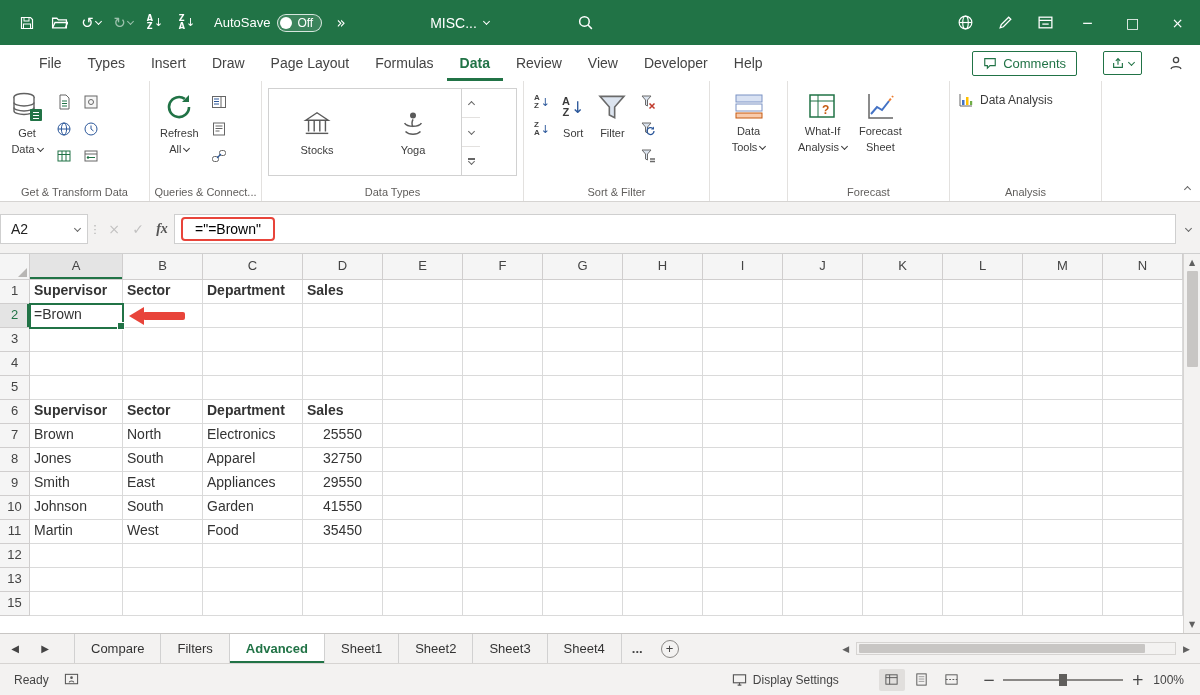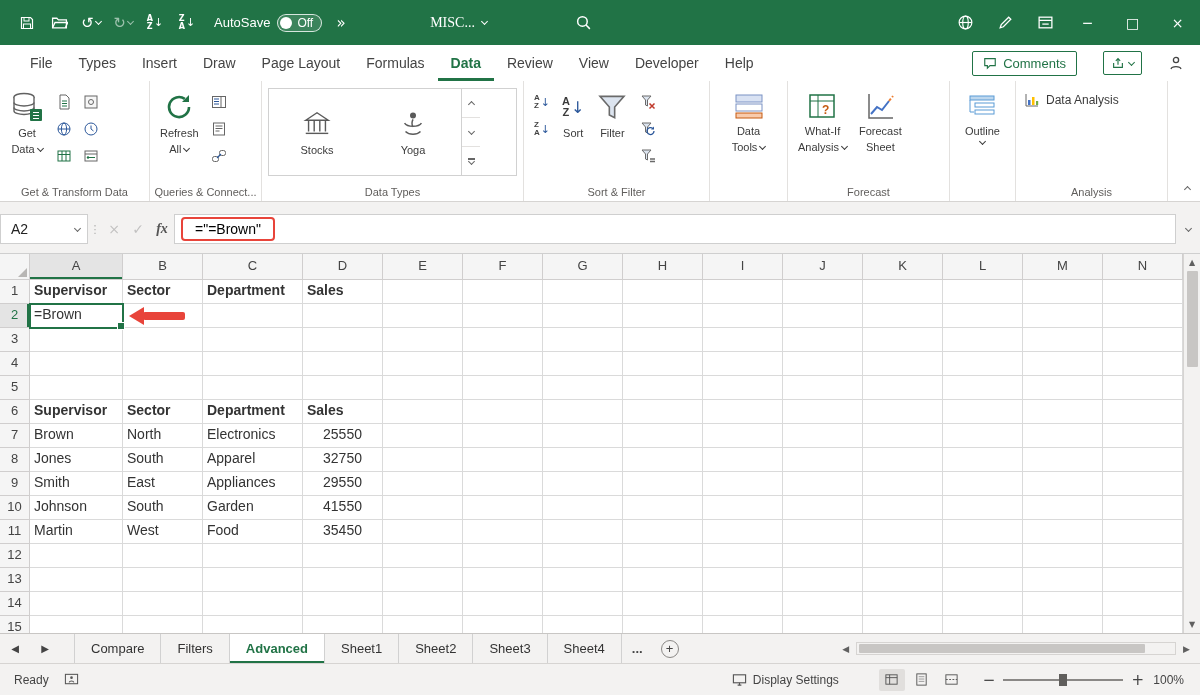--- a/index.html
+++ b/index.html
@@ -16,29 +16,29 @@
   .qat { display:flex; align-items:center; gap:6px; padding-left:14px; }
   .tbico { min-width:26px; height:28px; display:flex; align-items:center; justify-content:center; gap:2px;
            border-radius:2px; font-size:15px; font-family:"DejaVu Sans",sans-serif; }
   .sortico { display:flex; align-items:center; gap:1px; }
   .azcol { display:flex; flex-direction:column; font-size:8px; line-height:8px; font-weight:bold; }
   .azarr { font-size:11px; font-family:"DejaVu Sans",sans-serif; }
   .autosave { display:flex; align-items:center; gap:7px; margin-left:8px; }
   .pill { display:flex; align-items:center; gap:5px; border:1px solid rgba(255,255,255,.8); border-radius:10px;
           padding:1px 8px 1px 2px; background:rgba(255,255,255,.12); font-size:12px; }
   .pill .dot { width:12px; height:12px; border-radius:50%; background:#fff; }
-  .doctitle { display:flex; align-items:center; gap:7px; margin-left:70px; font-size:14px;font-family:Liberation Serif, serif; }
+  .doctitle { display:flex; align-items:center; gap:7px; margin-left:70px; font-size:14px; }
   .tb-search { margin-left:78px; }
   .tb-right { margin-left:auto; display:flex; align-items:center; }
   .tb-right .tbico { width:40px; }
   .winbtn { width:45px; height:45px; display:flex; align-items:center; justify-content:center; font-size:14px;
             font-family:"DejaVu Sans",sans-serif; }
 
   
-  .tabrow { height:36px; background:#fff; display:flex; align-items:stretch; padding-left:17px; }
+  .tabrow { height:36px; background:#fff; display:flex; align-items:stretch; padding-left:26px; }
   .rtab { display:flex; align-items:center; padding:0 13px; font-size:14px; color:#444; cursor:default; }
   .rtab.active { color:#217346; box-shadow:inset 0 -3px 0 #217346; font-weight:bold; }
   .tr-right { margin-left:auto; display:flex; align-items:center; gap:26px; padding-right:16px; }
   .comments-btn { display:flex; align-items:center; gap:6px; border:1px solid #217346; background:#fff;
                   color:#217346; font-size:13px; padding:4px 10px; border-radius:2px; }
   .share-btn { display:flex; align-items:center; gap:4px; border:1px solid #217346; background:#fff;
                color:#217346; padding:4px 7px; border-radius:2px; }
   .person { color:#333; }
 
   
@@ -509,34 +509,20 @@
             <path d="M7 24l6-7 5 3 7-9" fill="none" stroke="#4472c4" stroke-width="2"></path>
             <path d="M25 11l4-5" stroke="#ed7d31" stroke-width="2" stroke-dasharray="3 2"></path>
           </svg>
       </span>
       <span class="lbl">Forecast</span>
       <span class="lbl">Sheet</span>
     </div>
     <div class="grp-label">Forecast</div>
   </div>
 
-  <div class="grp" style="width:66px;justify-content:center">
-    <div class="bigbtn">
-      <span>
-        <svg width="32" height="32" viewBox="0 0 32 32">
-            <rect x="4" y="6" width="24" height="4" fill="#bdd7ee" stroke="#5b9bd5"></rect>
-            <rect x="9" y="13" width="19" height="4" fill="#fff" stroke="#5b9bd5"></rect>
-            <rect x="9" y="20" width="19" height="4" fill="#fff" stroke="#5b9bd5"></rect>
-            <path d="M4 10v12M4 22h4" fill="none" stroke="#5b9bd5"></path>
-          </svg>
-      </span>
-      <span class="lbl">Outline</span>
-      <i class="chev"></i>
-    </div>
-  </div>
 
   <div class="grp" style="width:152px">
     <div style="display:flex;align-items:center;gap:6px;padding:6px 2px;font-size:12px;color:#3b3b3b">
       <span>
         <svg width="16" height="16" viewBox="0 0 16 16">
             <path d="M2 2v12h12" fill="none" stroke="#666"></path>
             <rect x="4" y="8" width="2.5" height="5" fill="#4472c4"></rect>
             <rect x="8" y="5" width="2.5" height="8" fill="#ffc000"></rect>
             <rect x="12" y="9" width="2.2" height="4" fill="#70ad47"></rect>
           </svg>
@@ -804,37 +790,20 @@
         <div class="gcell" style="width: 80px;"></div>
         <div class="gcell" style="width: 80px;"></div>
         <div class="gcell" style="width: 80px;"></div>
         <div class="gcell" style="width: 80px;"></div>
         <div class="gcell" style="width: 80px;"></div>
         <div class="gcell" style="width: 80px;"></div>
         <div class="gcell" style="width: 80px;"></div>
         <div class="gcell" style="width: 80px;"></div>
       </div>
       <div class="grow">
-        <div class="gcell rhead">14</div>
-        <div class="gcell" style="width: 93px;"></div>
-        <div class="gcell" style="width: 80px;"></div>
-        <div class="gcell" style="width: 100px;"></div>
-        <div class="gcell" style="width: 80px;"></div>
-        <div class="gcell" style="width: 80px;"></div>
-        <div class="gcell" style="width: 80px;"></div>
-        <div class="gcell" style="width: 80px;"></div>
-        <div class="gcell" style="width: 80px;"></div>
-        <div class="gcell" style="width: 80px;"></div>
-        <div class="gcell" style="width: 80px;"></div>
-        <div class="gcell" style="width: 80px;"></div>
-        <div class="gcell" style="width: 80px;"></div>
-        <div class="gcell" style="width: 80px;"></div>
-        <div class="gcell" style="width: 80px;"></div>
-      </div>
-      <div class="grow">
         <div class="gcell rhead">15</div>
         <div class="gcell" style="width: 93px;"></div>
         <div class="gcell" style="width: 80px;"></div>
         <div class="gcell" style="width: 100px;"></div>
         <div class="gcell" style="width: 80px;"></div>
         <div class="gcell" style="width: 80px;"></div>
         <div class="gcell" style="width: 80px;"></div>
         <div class="gcell" style="width: 80px;"></div>
         <div class="gcell" style="width: 80px;"></div>
         <div class="gcell" style="width: 80px;"></div>

